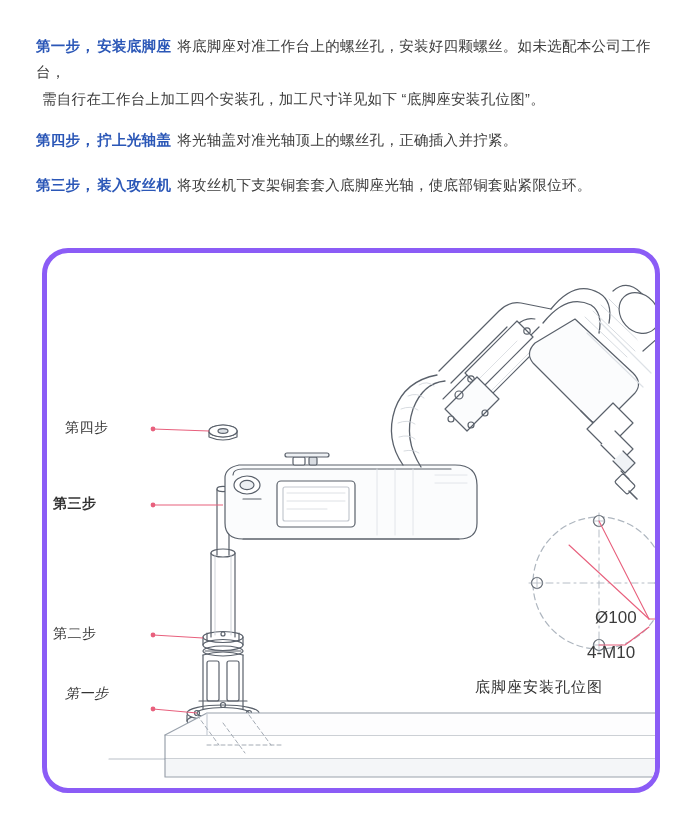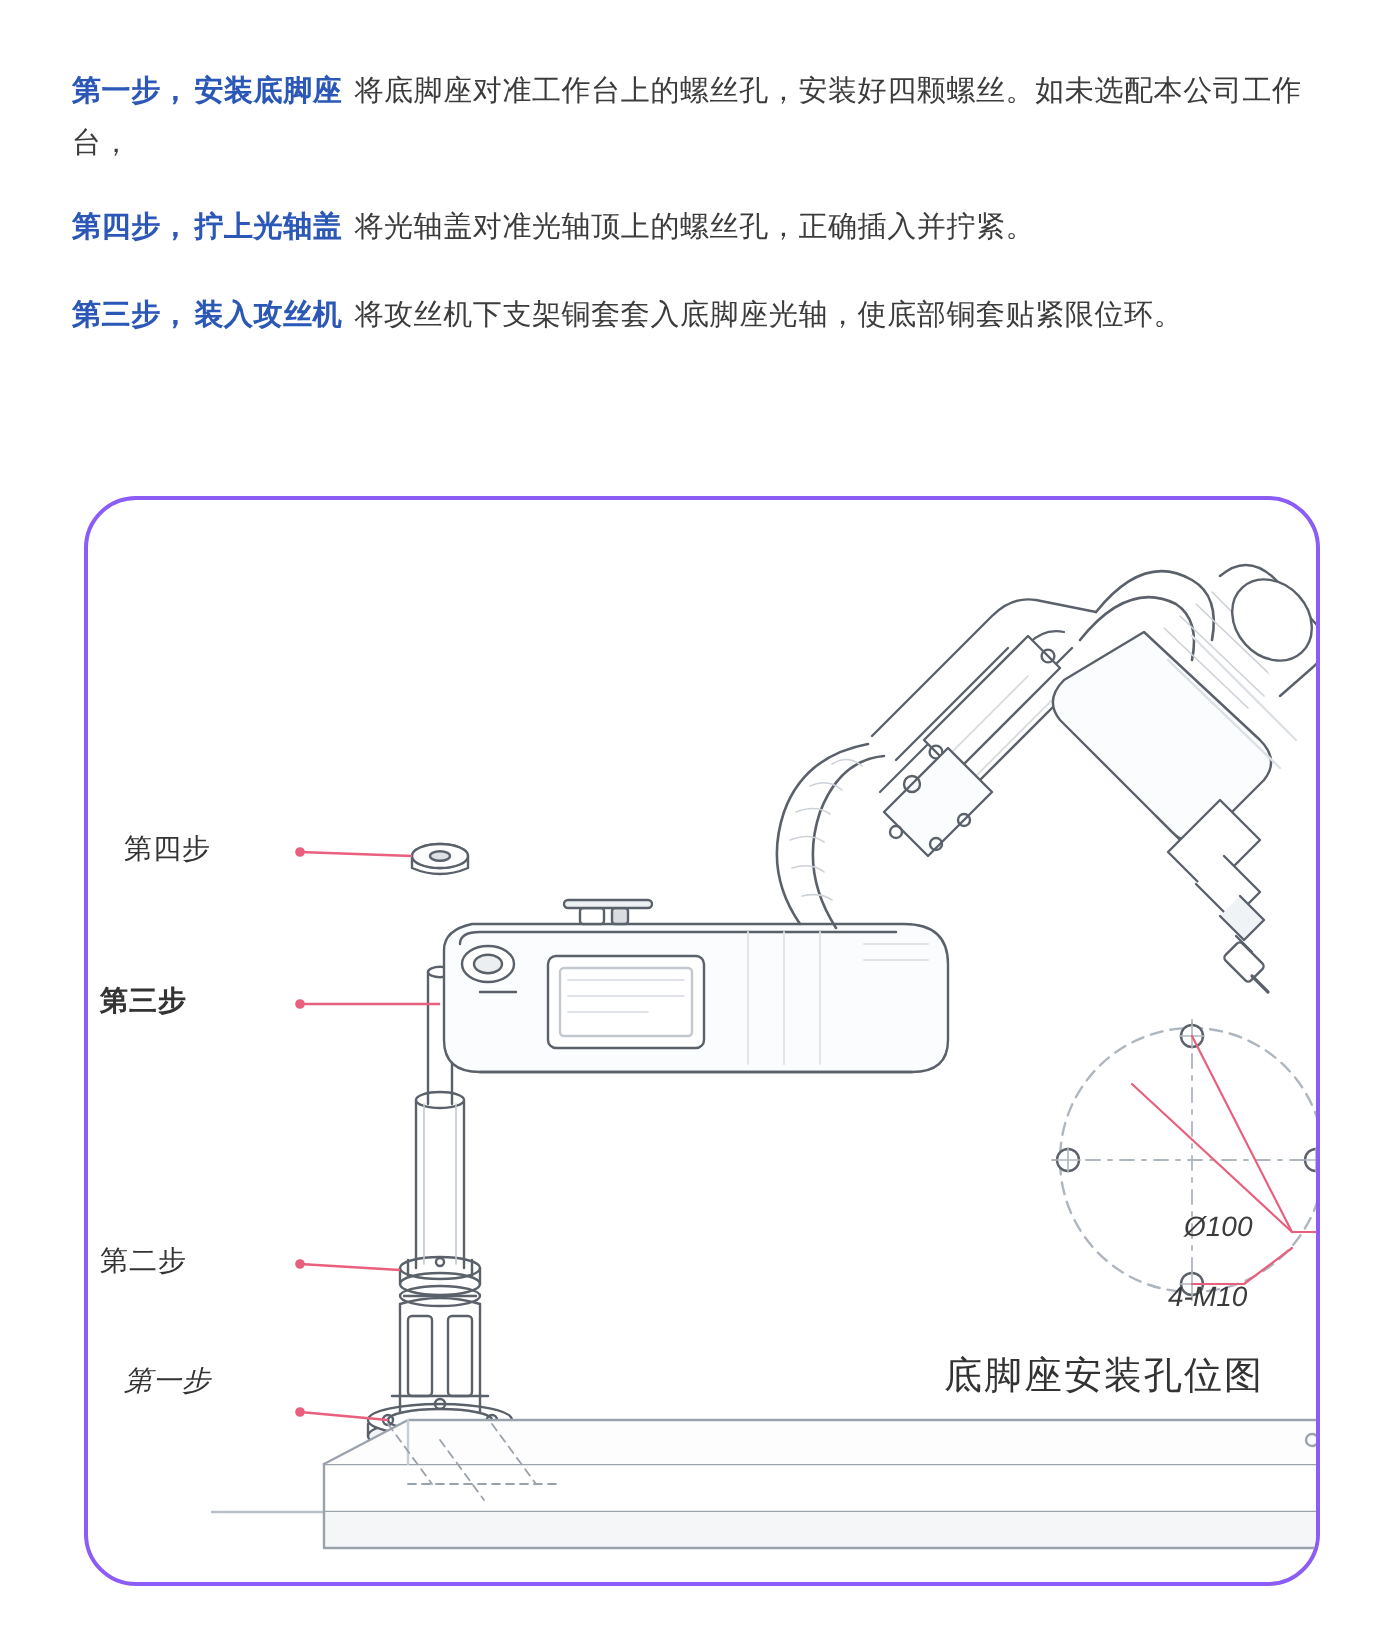--- a/index.html
+++ b/index.html
@@ -43,21 +43,21 @@
     margin-bottom: 8px;
   }
 
   
   .figure-panel {
     position: absolute;
     left: 42px;
     top: 248px;
     width: 618px;
     height: 545px;
-    border: 2px solid #8b5cf6;
+    border: 5px solid #8b5cf6;
     border-radius: 26px;
     box-sizing: border-box;
     background: #ffffff;
     overflow: hidden;
   }
   .figure-svg {
     position: absolute;
     left: 0;
     top: 0;
   }
@@ -72,42 +72,42 @@
   }
   .cl-4 { left: 18px;  top: 166px; }
   .cl-3 { left: 6px;  top: 242px; font-weight: bold; }
   .cl-2 { left: 6px;  top: 372px; }
   .cl-1 { left: 18px;  top: 432px; font-style: italic; }
 
   .hole-caption {
     position: absolute;
     left: 428px;
     top: 425px;
-    font-size: 19px;
+    font-size: 15px;
     color: #333333;
     letter-spacing: 1px;
     white-space: nowrap;
   }
   .dim-label {
     position: absolute;
-    font-size: 14px;
+    font-size: 17px;
     color: #3b3b3b;
     white-space: nowrap;
-    font-style: italic;
   }
   .dim-d100 { left: 548px; top: 355px; }
   .dim-m10  { left: 540px; top: 390px; }
 </style>
 </head>
 <body>
 
 <div class="steps">
 
   <p class="step first">
     <span class="step-no">第一步，</span><span class="step-title">安装底脚座</span><span class="step-body">将底脚座对准工作台上的螺丝孔，安装好四颗螺丝。如未选配本公司工作台，</span><br>
+    <span class="step-body">需自行在工作台上加工四个安装孔，加工尺寸详见如下 “底脚座安装孔位图”。</span>
   </p>
 
 
   <p class="step">
     <span class="step-no">第四步，</span><span class="step-title">拧上光轴盖</span><span class="step-body">将光轴盖对准光轴顶上的螺丝孔，正确插入并拧紧。</span>
   </p>
 
   <p class="step">
     <span class="step-no">第三步，</span><span class="step-title">装入攻丝机</span><span class="step-body">将攻丝机下支架铜套套入底脚座光轴，使底部铜套贴紧限位环。</span>
   </p>

